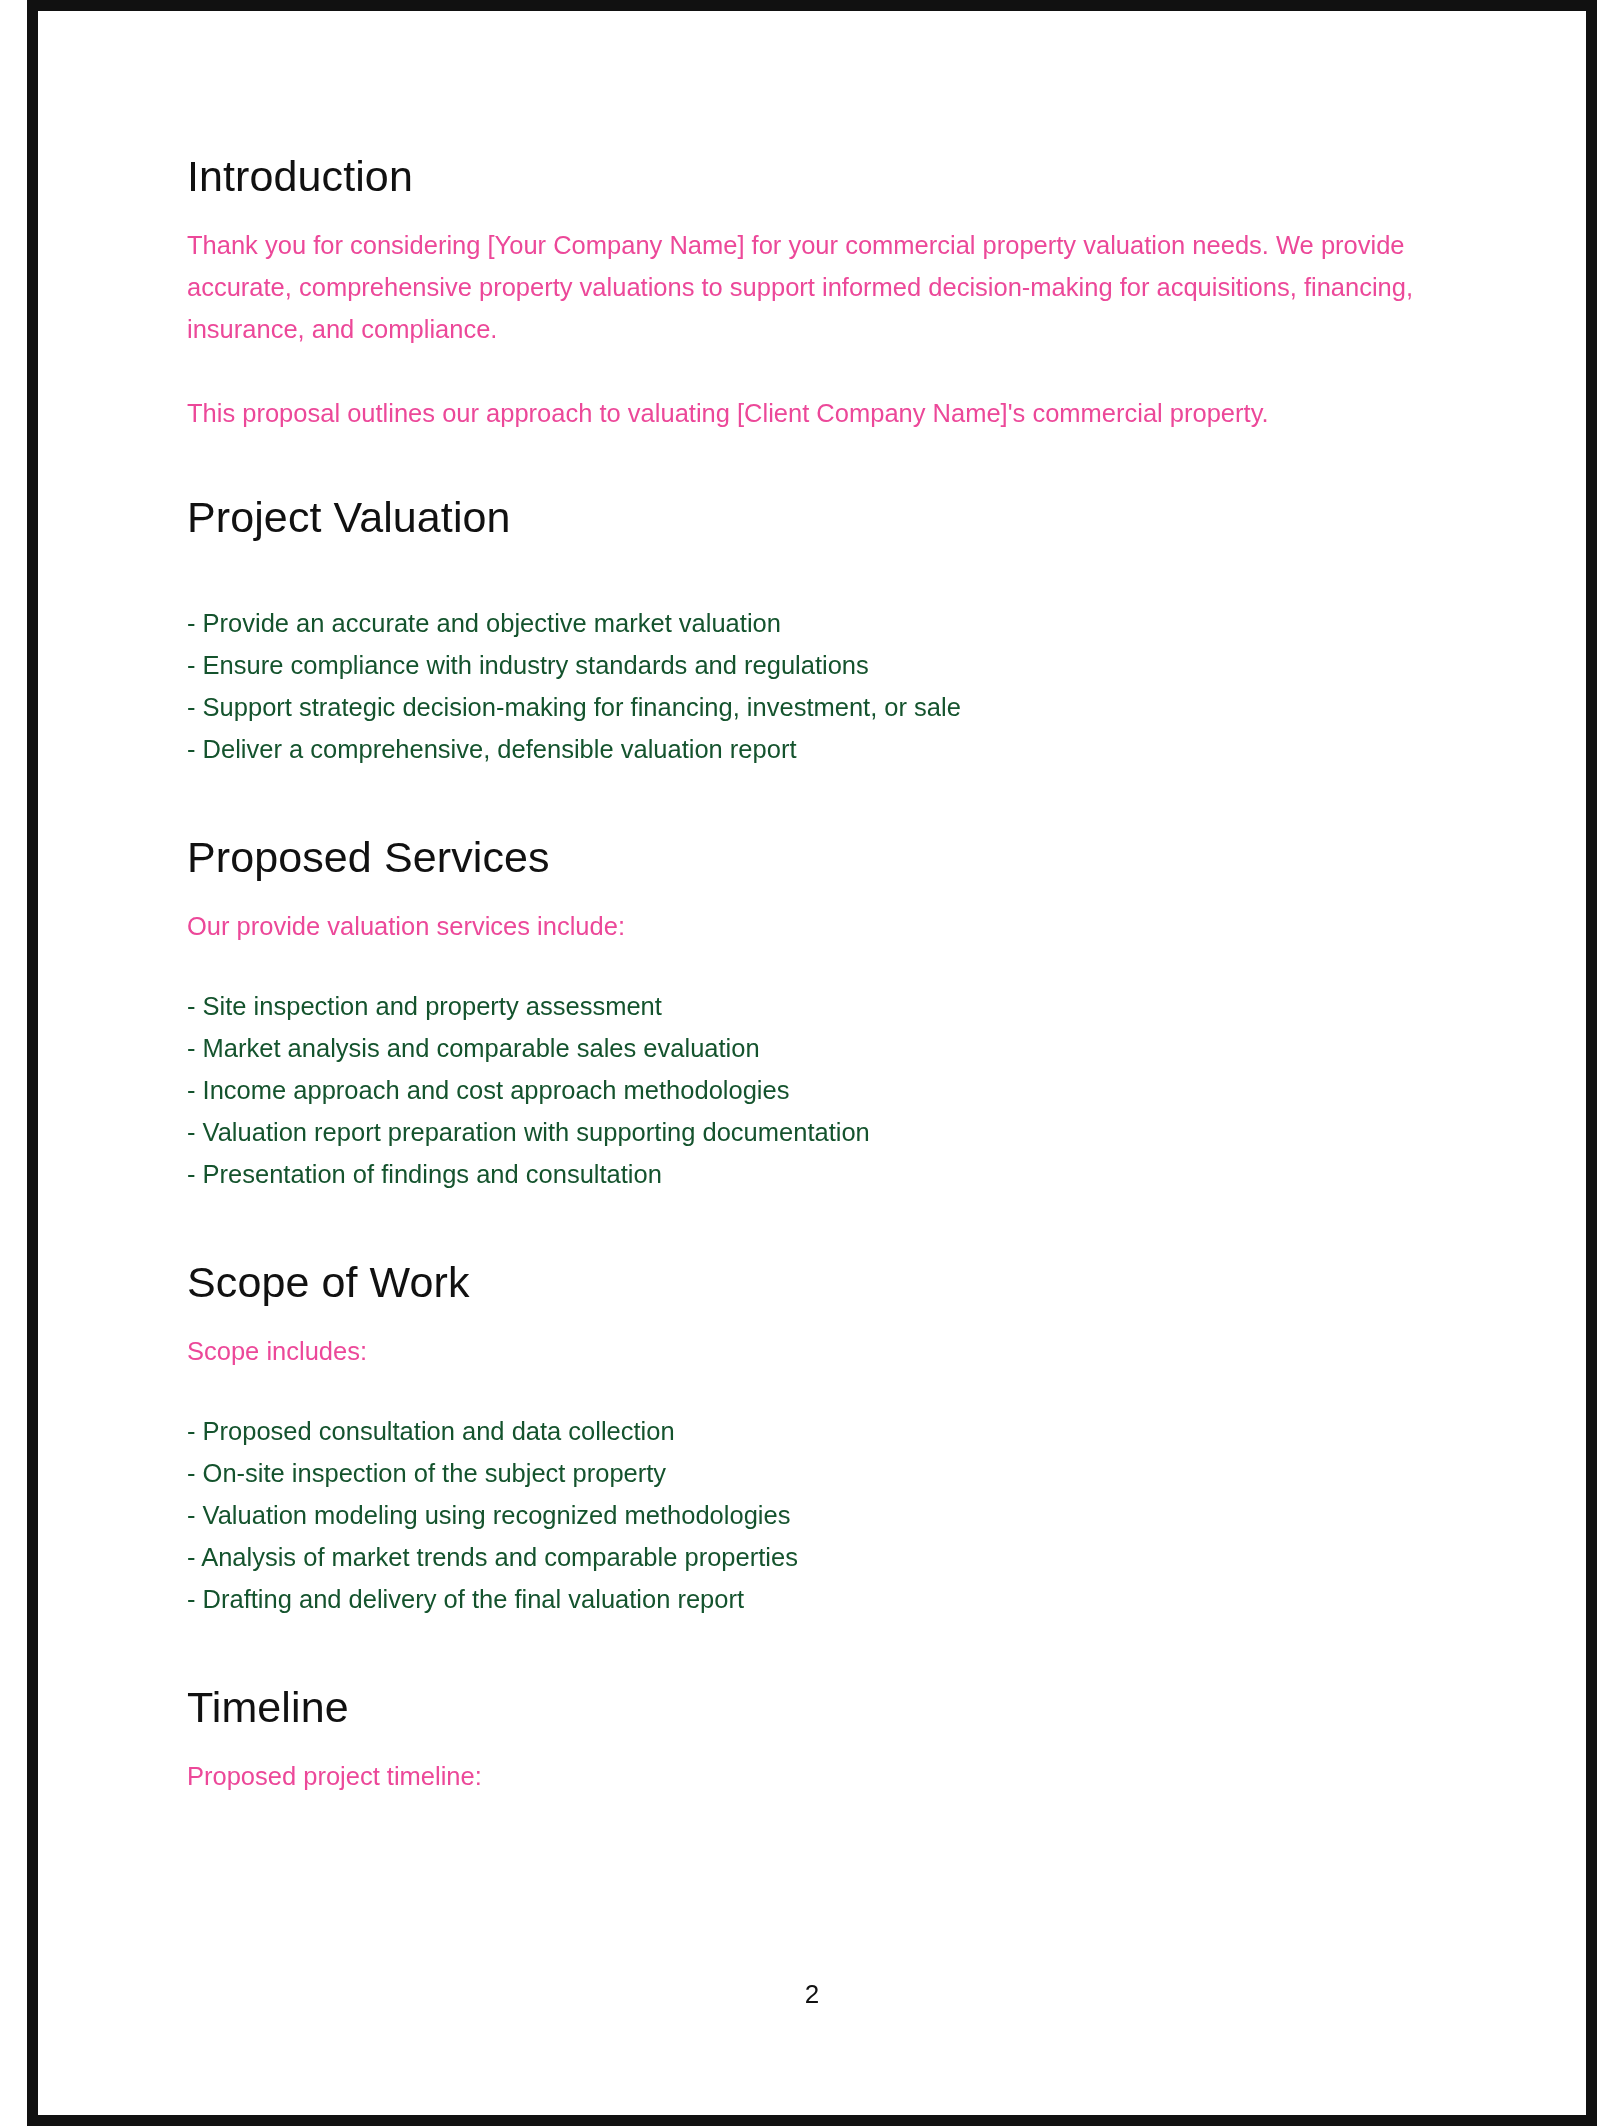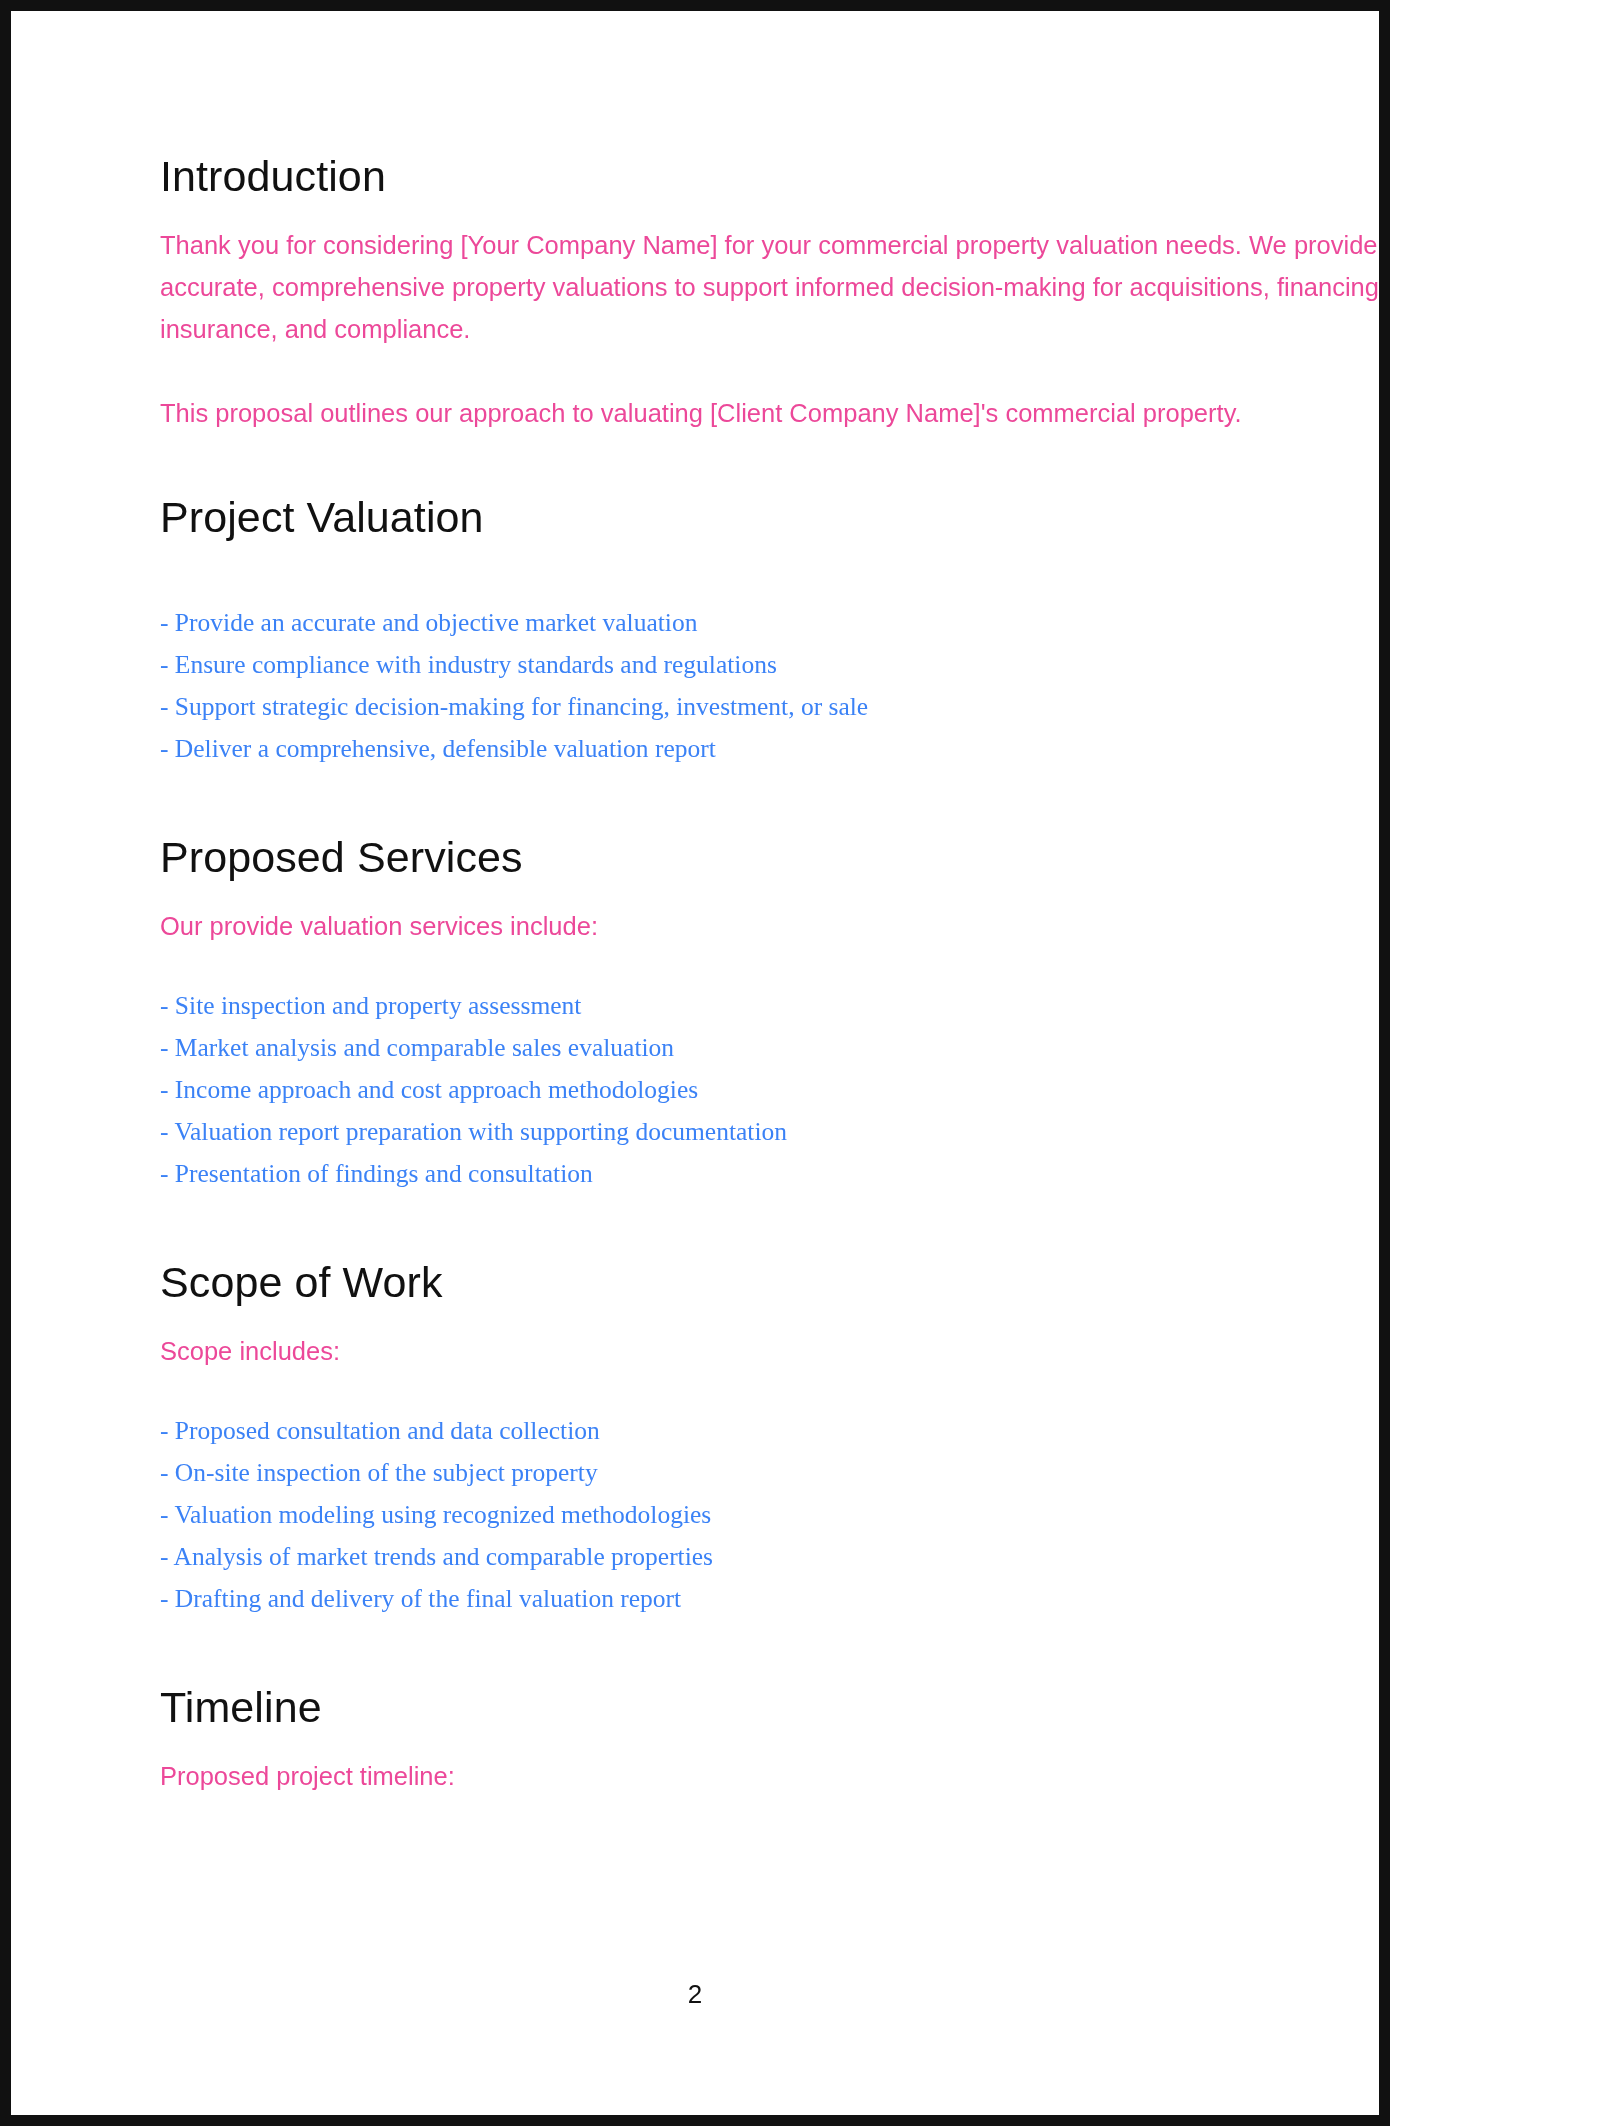--- a/index.html
+++ b/index.html
@@ -2,28 +2,29 @@
 <html><head>
 <meta charset="utf-8">
 <style>
   html, body {
     margin: 0;
     padding: 0;
     background: #ffffff;
   }
   .page {
     position: relative;
-    width: 1390px;
+    width: 1570px;
     height: 2126px;
     background: #ffffff;
     box-sizing: border-box;
     border: 11px solid #111111;
     overflow: hidden;
     font-family: "Liberation Sans", sans-serif;
     color: #000000;
+    margin-left: 27px;
   }
   .content {
     position: absolute;
     left: 149px;
     top: 140px;
     width: 1250px;
   }
 
   h1.section-title {
     font-family: "Liberation Sans", sans-serif;
@@ -51,24 +52,24 @@
   .gap-before-heading { height: 58px; }
   .gap-list { height: 38px; }
   .gap-section { height: 62px; }
 
   ul.dash-list {
     list-style: none;
     margin: 0;
     padding: 0;
   }
   ul.dash-list li {
-    font-family: Liberation Serif, serif;
+    font-family: Liberation Sans, sans-serif;
     font-size: 25.5px;
     line-height: 42px;
-    color: #3b82f6;
+    color: #14532d;
     white-space: nowrap;
   }
 
   .page-number {
     position: absolute;
     left: 0;
     right: 0;
     top: 1968px;
     text-align: center;
     font-family: "Liberation Sans", sans-serif;

